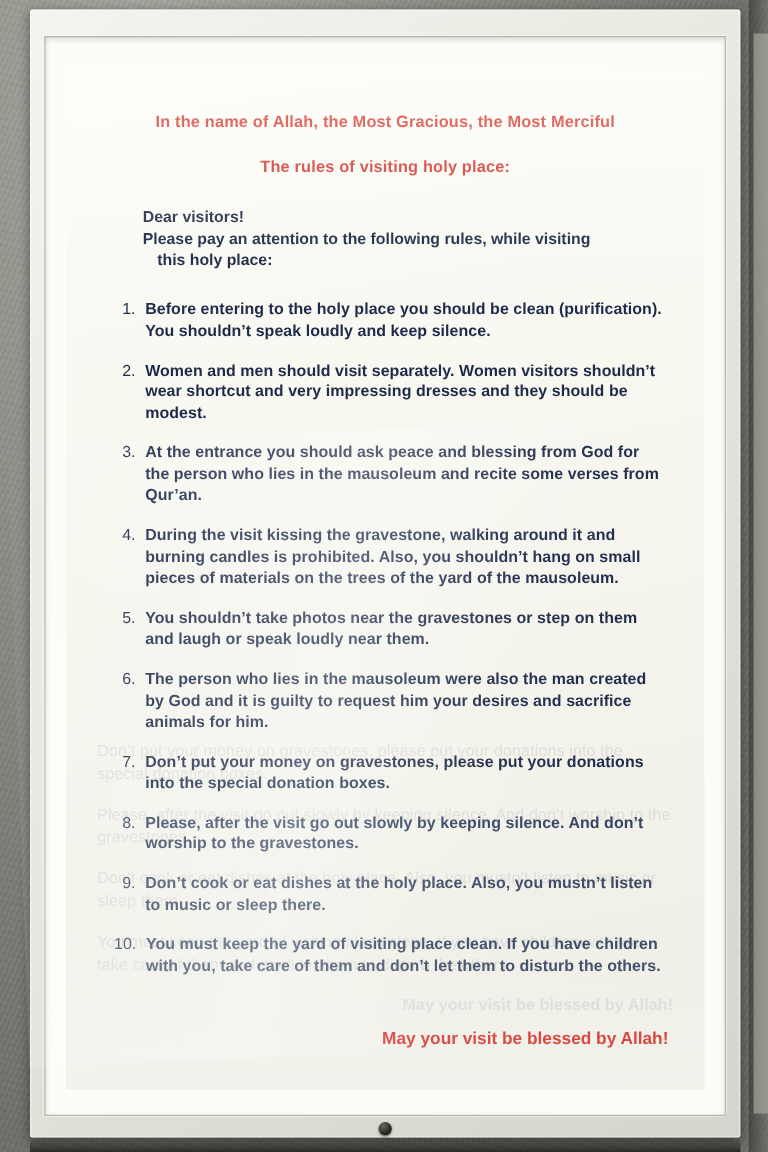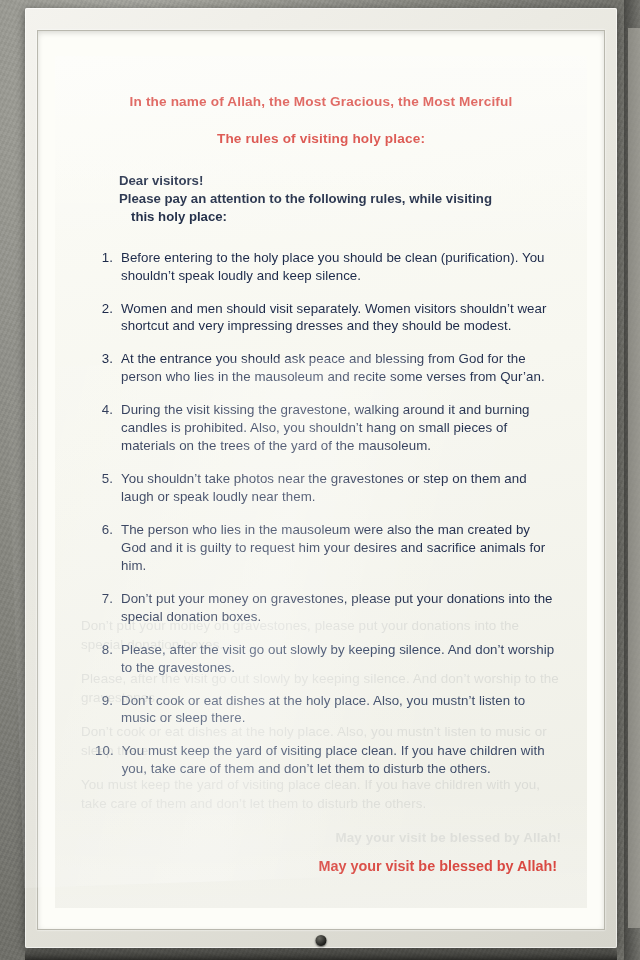--- a/index.html
+++ b/index.html
@@ -120,21 +120,21 @@
     line-height: 1.35;
     margin-bottom: 15px;
     letter-spacing: .05px;
   }
   .rule .num {
     flex: 0 0 26px;
     text-align: right;
     padding-right: 8px;
     font-size: 13.3px;
   }
-  .rule .txt { flex: 1 1 auto; }
+  .rule .txt { flex: 1 1 auto; font-weight: bold; }
   #rules .rule:nth-child(n+8) { color: #354463; }
   #rules .rule:nth-child(n+9) { color: #3d4b68; }
 
   #closing {
     position: absolute;
     right: 30px; bottom: 34px;
     color: #d32a22;
     font-weight: bold;
     font-size: 14.4px;
   }

